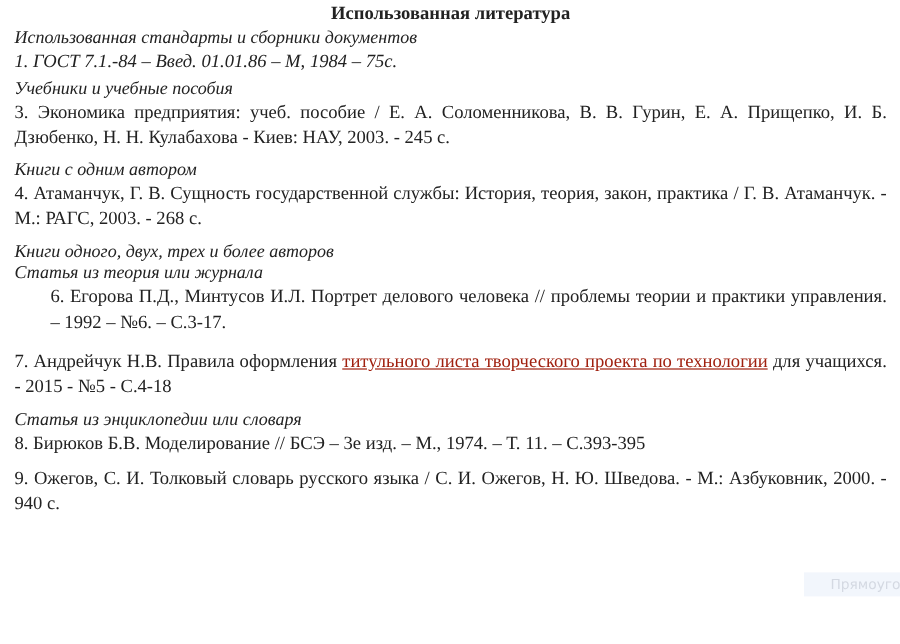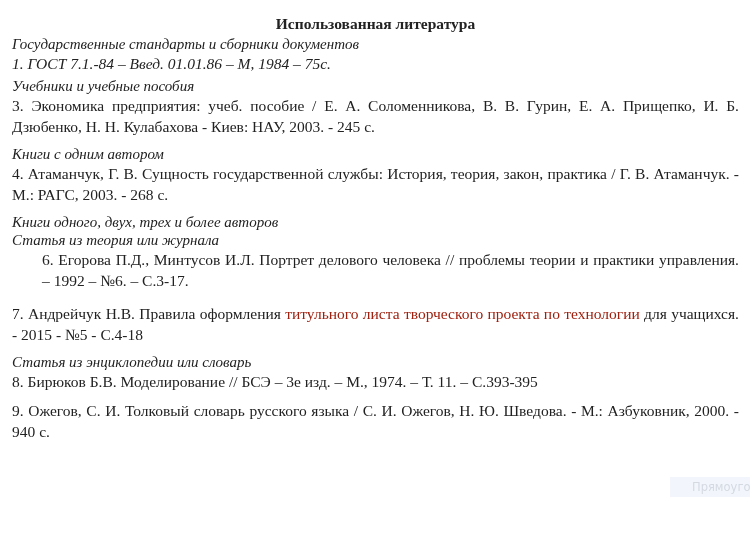--- a/index.html
+++ b/index.html
@@ -12,21 +12,21 @@
     height: 537px;
     overflow: hidden;
     position: relative;
     font-family: "Liberation Serif", "DejaVu Serif", serif;
     color: #222222;
     font-size: 15.5px;
   }
   .page {
     position: absolute;
     left: 12px;
-    top: 12px;
+    top: 0;
     width: 727px;
   }
   .title {
     text-align: center;
     font-weight: bold;
     font-size: 15.5px;
     line-height: 22px;
     margin: 1px 0 0 0;
   }
   .section-heading {
@@ -39,20 +39,21 @@
     text-align: justify;
     line-height: 21px;
     margin: 0 0 8px 0;
   }
   .entry.tight {
     margin-bottom: 3px;
     font-style: italic;
   }
   .link {
     color: #a0200f;
+    text-decoration: underline;
     cursor: pointer;
   }
   .widget {
     position: absolute;
     left: 670px;
     top: 477px;
     width: 90px;
     height: 20px;
     background: #f2f6fc;
     font-family: "DejaVu Sans", sans-serif;
@@ -73,38 +74,38 @@
     border-radius: 50%;
     background: #e1e6ee;
   }
 </style>
 </head>
 <body>
 
 <div class="page">
   <div class="title">Использованная литература</div>
 
-  <div class="section-heading">Государственные стандарты и сборники документов</div>
+  <div class="section-heading">Использованная стандарты и сборники документов</div>
   <div class="entry tight">1. ГОСТ 7.1.-84 – Введ. 01.01.86 – М, 1984 – 75с.</div>
 
   <div class="section-heading">Учебники и учебные пособия</div>
   <div class="entry">3. Экономика предприятия: учеб. пособие / Е. А. Соломенникова, В. В. Гурин, Е. А. Прищепко, И. Б. Дзюбенко, Н. Н. Кулабахова - Киев: НАУ, 2003. - 245 с.</div>
 
   <div class="section-heading">Книги с одним автором</div>
   <div class="entry">4. Атаманчук, Г. В. Сущность государственной службы: История, теория, закон, практика / Г. В. Атаманчук. - М.: РАГС, 2003. - 268 с.</div>
 
   <div class="section-heading">Книги одного, двух, трех и более авторов</div>
 
   <div class="section-heading">Статья из теория или журнала</div>
   <div class="entry" style="margin-bottom:12px;margin-left:30px;">6. Егорова П.Д., Минтусов И.Л. Портрет делового человека // проблемы теории и практики управления. – 1992 – №6. – С.3-17.</div>
   <div class="entry">
     <span>7. Андрейчук Н.В. Правила оформления </span><a class="link">титульного листа творческого проекта по технологии</a><span> для учащихся. - 2015 - №5 - С.4-18</span>
   </div>
 
-  <div class="section-heading">Статья из энциклопедии или словарь</div>
+  <div class="section-heading">Статья из энциклопедии или словаря</div>
   <div class="entry">8. Бирюков Б.В. Моделирование // БСЭ – 3е изд. – М., 1974. – Т. 11. – С.393-395</div>
   <div class="entry">9. Ожегов, С. И. Толковый словарь русского языка / С. И. Ожегов, Н. Ю. Шведова. - М.: Азбуковник, 2000. - 940 с.</div>
 </div>
 
 <div class="widget">
   <span class="dot"></span>
   <span>Прямоугольник</span>
 </div>
 
 </body></html>

